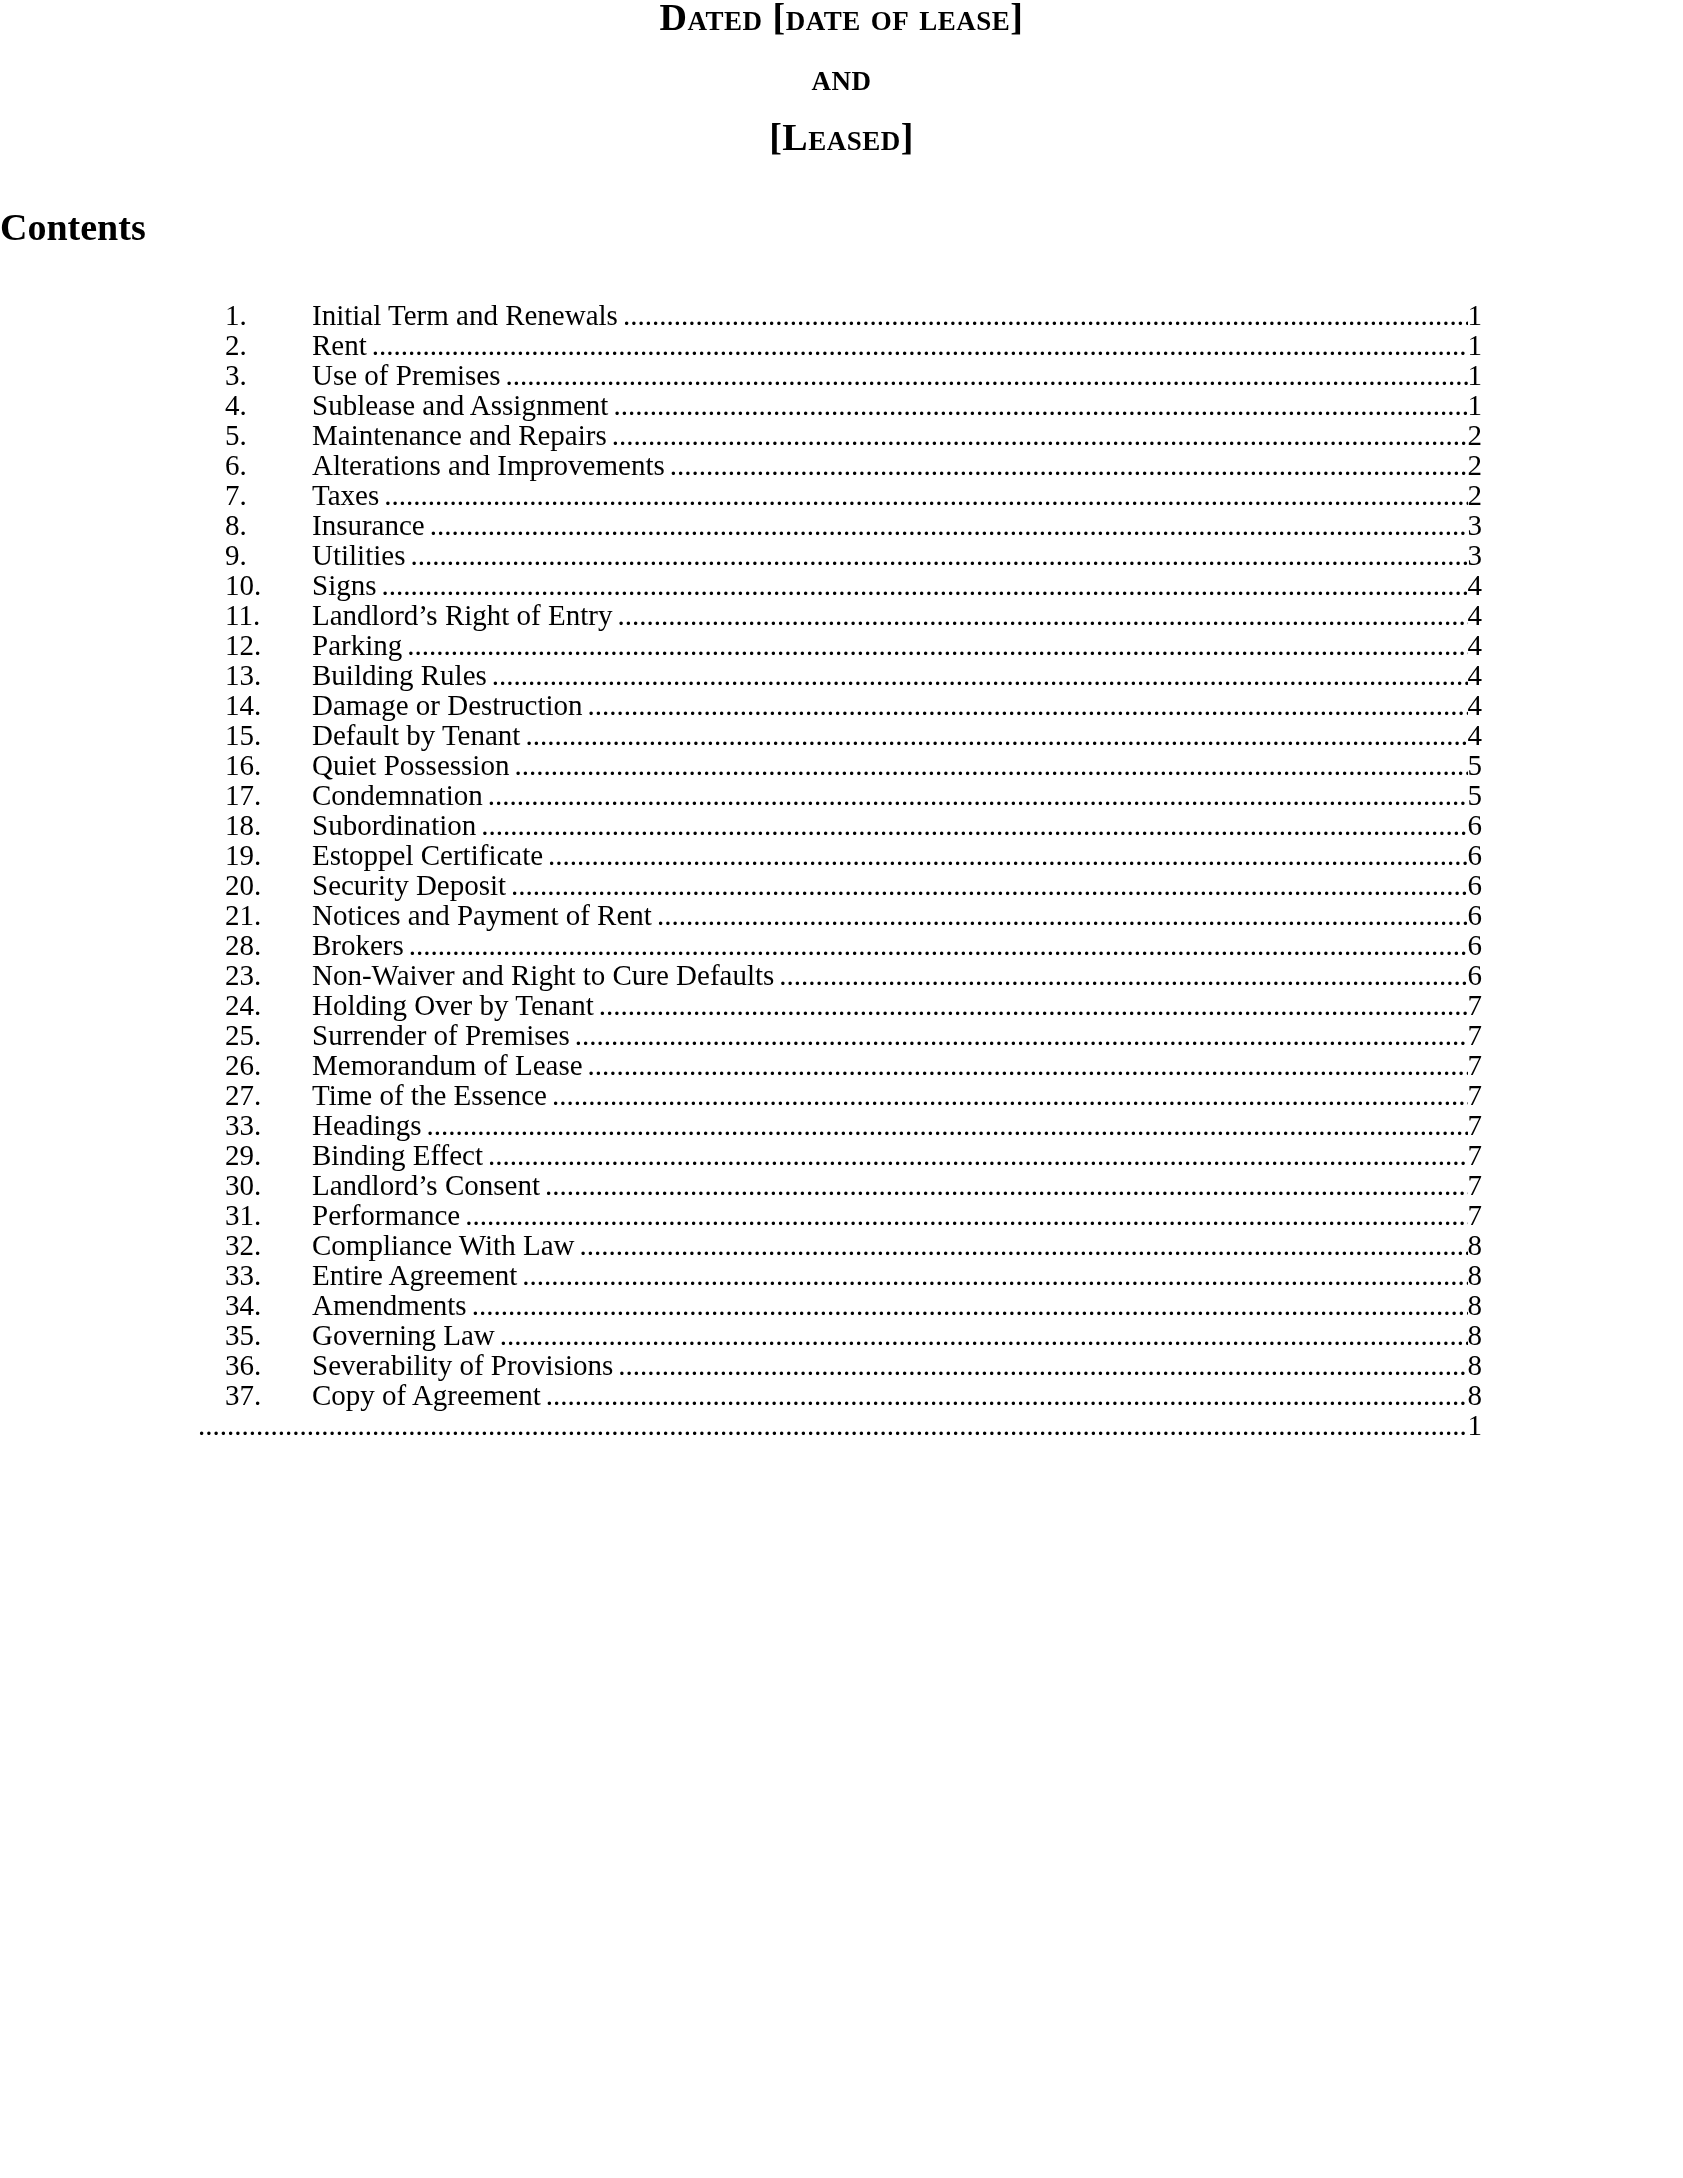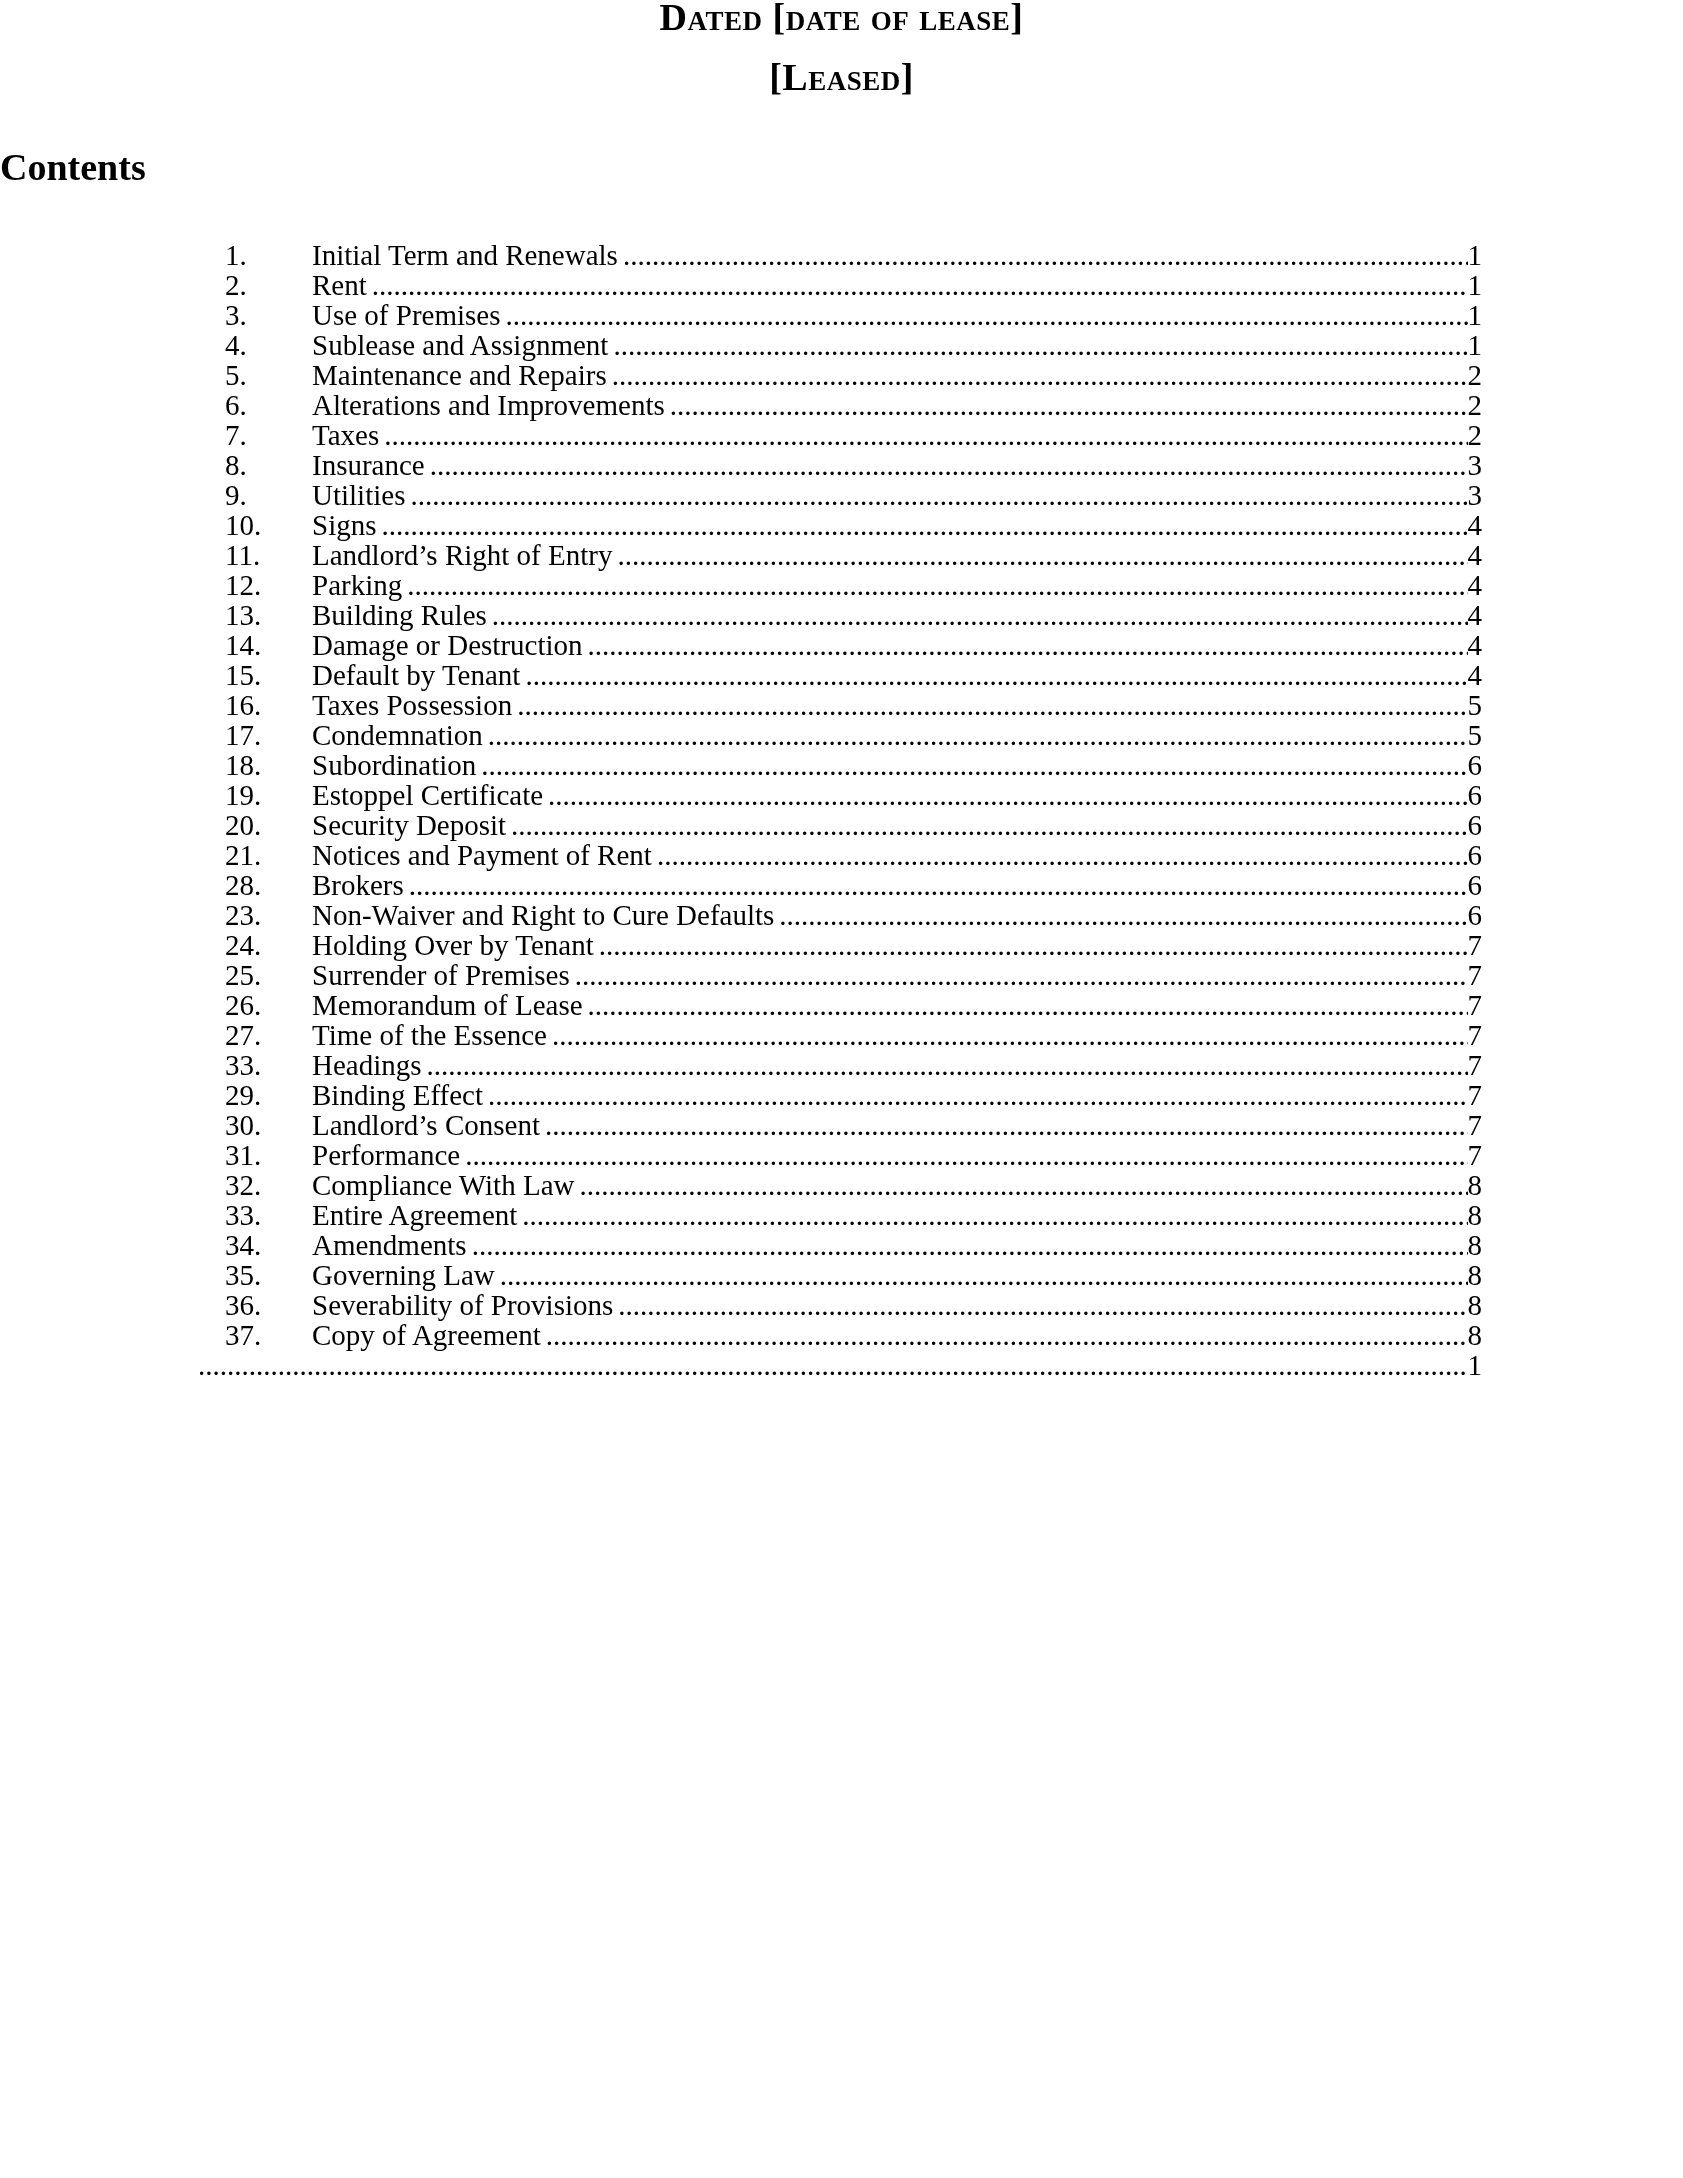--- a/index.html
+++ b/index.html
@@ -66,20 +66,21 @@
     white-space: nowrap;
   }
 </style>
 </head>
 <body>
 
 <div class="page">
 
   <div class="doc-header">
     <div class="hline">Dated [date of lease]</div>
+    <div class="hline">and</div>
     <div class="hline">[Leased]</div>
   </div>
 
   <div class="contents-heading">Contents</div>
 
   <div class="toc">
     <div class="toc-row">
       <span class="toc-num">1.</span>
       <span class="toc-title">Initial Term and Renewals</span>
       <span class="toc-leader">................................................................................................................................................................................................................................................................................................................................................................................................................</span>
@@ -179,21 +180,21 @@
 
     <div class="toc-row">
       <span class="toc-num">15.</span>
       <span class="toc-title">Default by Tenant</span>
       <span class="toc-leader">................................................................................................................................................................................................................................................................................................................................................................................................................</span>
       <span class="toc-page">4</span>
     </div>
 
     <div class="toc-row">
       <span class="toc-num">16.</span>
-      <span class="toc-title">Taxes Possession</span>
+      <span class="toc-title">Quiet Possession</span>
       <span class="toc-leader">................................................................................................................................................................................................................................................................................................................................................................................................................</span>
       <span class="toc-page">5</span>
     </div>
 
     <div class="toc-row">
       <span class="toc-num">17.</span>
       <span class="toc-title">Condemnation</span>
       <span class="toc-leader">................................................................................................................................................................................................................................................................................................................................................................................................................</span>
       <span class="toc-page">5</span>
     </div>

